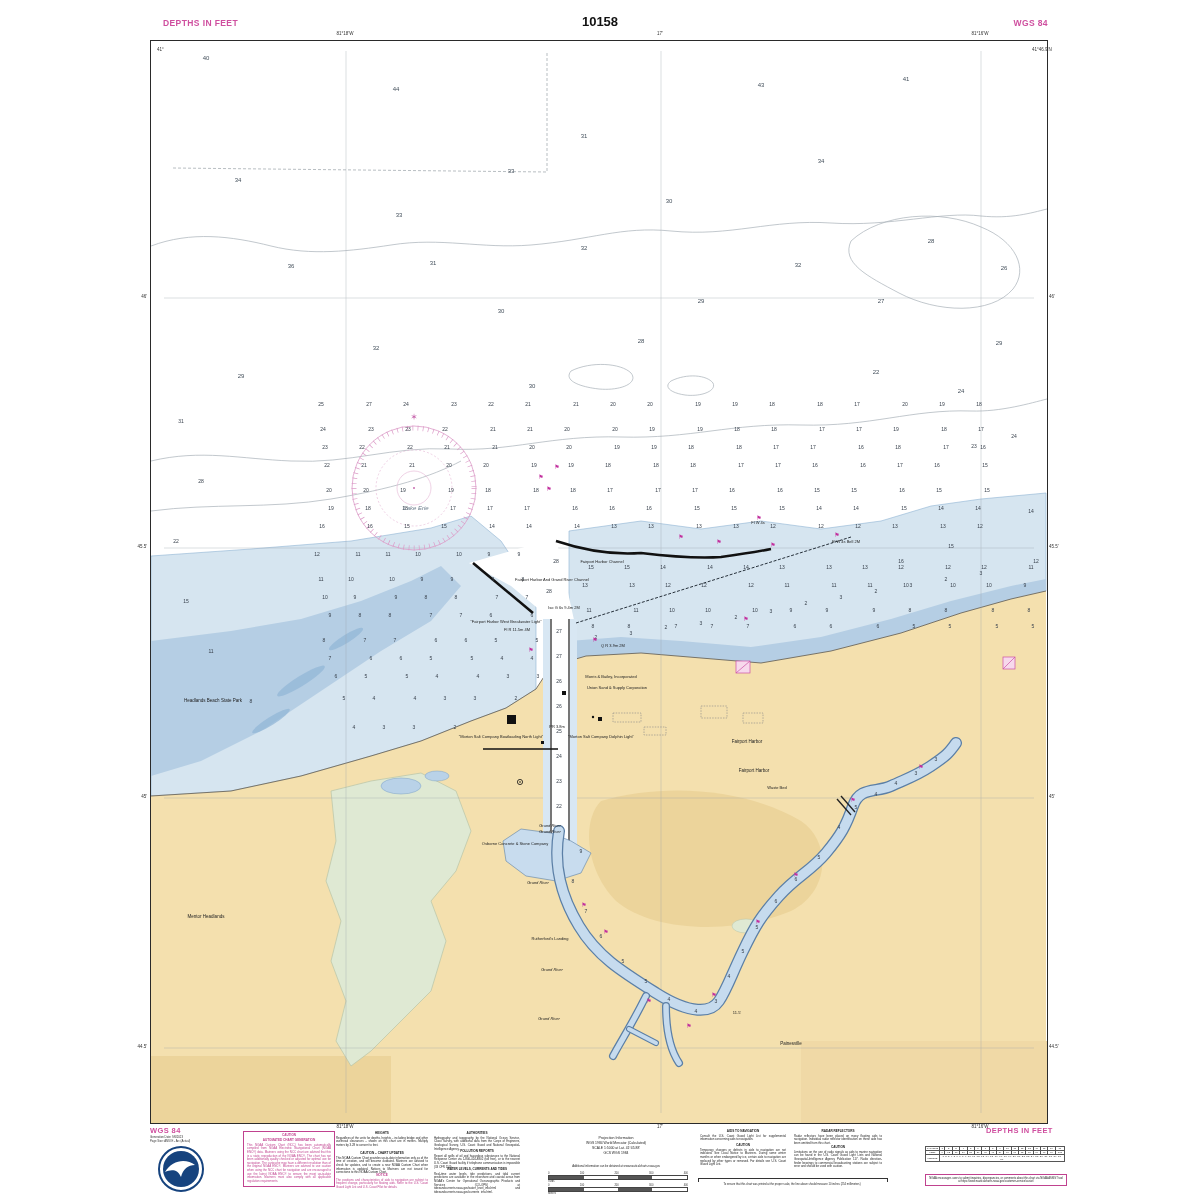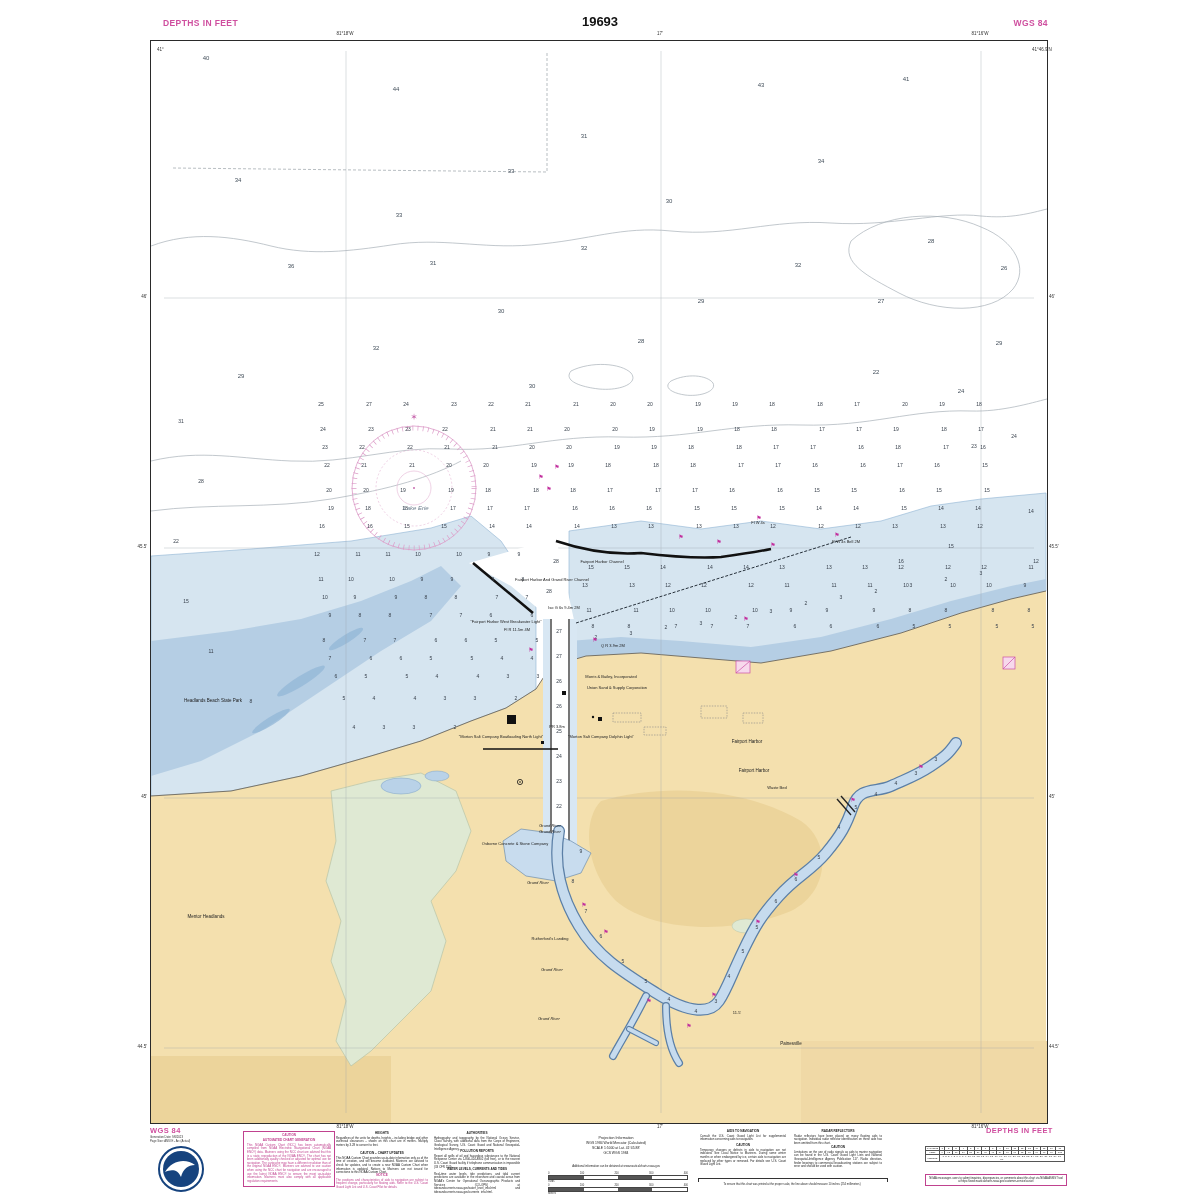--- a/index.html
+++ b/index.html
@@ -49,21 +49,21 @@
   table.conv{border-collapse:collapse;}
   table.conv td{border:0.5px solid #555;font-size:2.4px;padding:0 0.8px;text-align:center;color:#222;}
   .assist{position:absolute;border:0.8px solid #c0428f;font-size:2.7px;color:#222;
           padding:1.5px 3px;text-align:center;line-height:1.3;}
   #gen-info{position:absolute;font-size:2.8px;line-height:1.3;color:#333;}
 </style>
 </head>
 <body>
 
 <div class="corner-title mag" style="left:163px;top:18px;">DEPTHS IN FEET</div>
-<div id="chart-number">19693</div>
+<div id="chart-number">10158</div>
 <div class="corner-title mag" style="right:152px;top:18px;">WGS 84</div>
 
 <div id="chart">
   <div class="tickstrip t-top"></div>
   <div class="tickstrip t-bot"></div>
   <div class="tickstrip t-left"></div>
   <div class="tickstrip t-right"></div>
   <div id="neatline"></div>
 
   <svg id="geo" width="896" height="1082" viewBox="0 0 896 1082">

